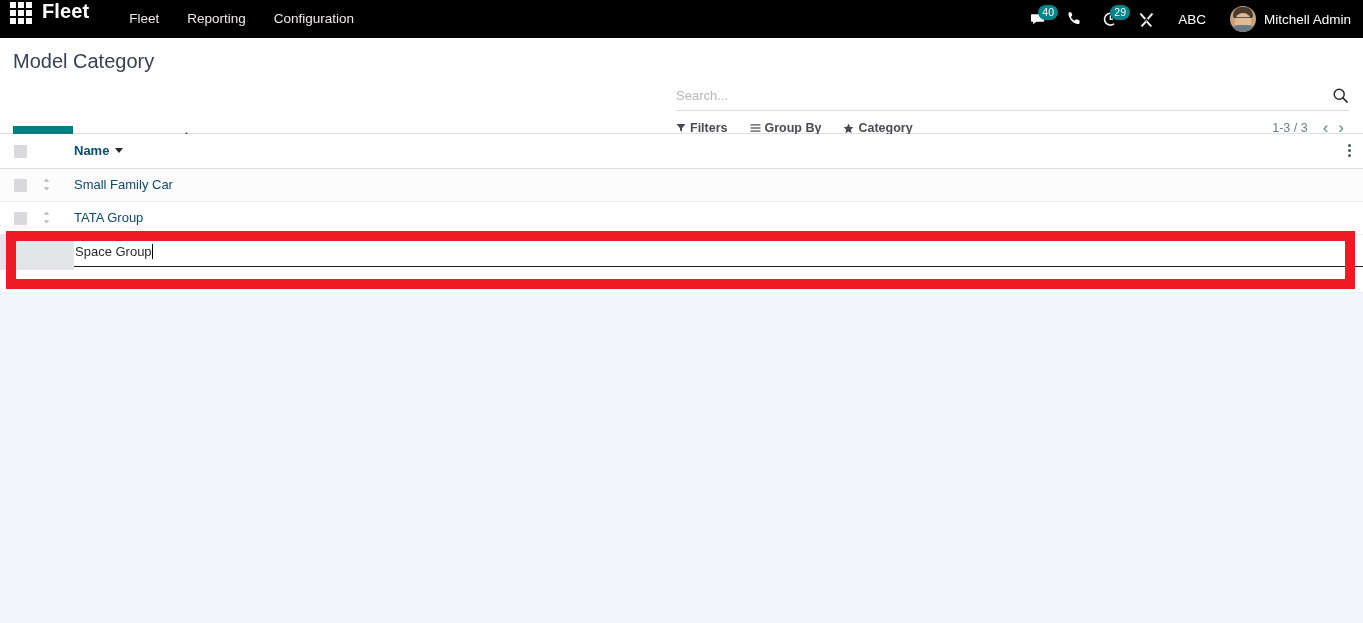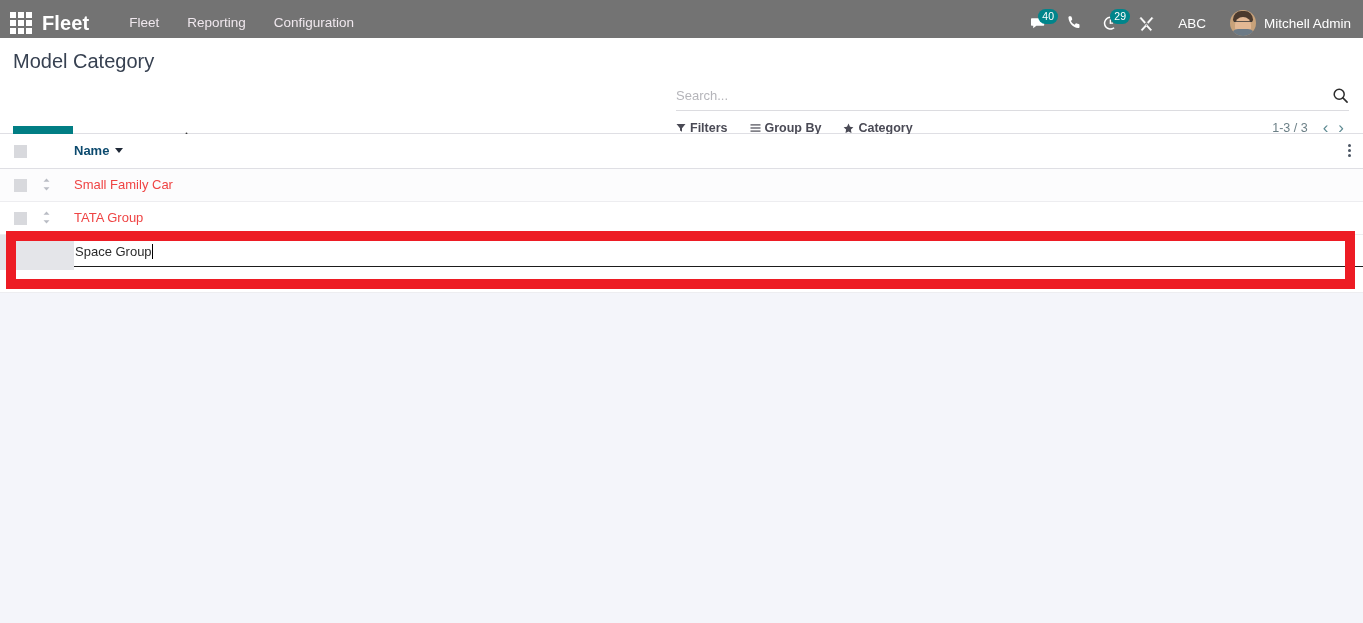--- a/index.html
+++ b/index.html
@@ -8,25 +8,24 @@
     width: 1363px; height: 623px;
     font-family: "Liberation Sans", sans-serif;
     background: #f4f5fa;
     overflow: hidden;
   }
 
   
   .navbar {
     position: relative;
     height: 38px;
-    background: #737373;
-    display: flex;
-    align-items: center;
+    background: #000000;
+    display: flex;
     color: #ffffff;
-    padding: 8px 12px 0 8px;
+    padding: 0 12px 0 8px;
   }
   .apps-grid {
     width: 26px; height: 26px;
     display: grid;
     grid-template-columns: repeat(3, 6px);
     grid-template-rows: repeat(3, 6px);
     gap: 2px;
     justify-content: center;
     align-content: center;
     cursor: pointer;
@@ -260,21 +259,21 @@
     width: 0; height: 0;
     border-left: 4.5px solid transparent;
     border-right: 4.5px solid transparent;
     border-top: 5px solid #1f2937;
     display: inline-block;
   }
   .kebab { display: flex; flex-direction: column; gap: 2px; align-items: center; cursor: pointer; }
   .kebab i { width: 3px; height: 3px; background: #4b5563; display: block; border-radius: 50%; }
 
   tr.data-row { height: 33px; border-bottom: 1px solid #ededf0; }
-  tr.data-row td { color: #ef4444; padding: 0; vertical-align: middle; }
+  tr.data-row td { color: #0c4a6e; padding: 0; vertical-align: middle; }
   tr.data-row.zebra { background: #fcfcfd; }
   .handle { color: #b9bcc4; font-size: 11px; line-height: 10px; text-align: center; cursor: grab; }
   .handle svg { display: inline-block; }
 
   
   tr.edit-row { height: 36px; }
   tr.edit-row td { padding: 0; vertical-align: middle; }
   .edit-cell-gray { background: #e4e5e9; height: 36px; }
   .edit-input-cell { padding: 0 !important; }
   .edit-caret {

